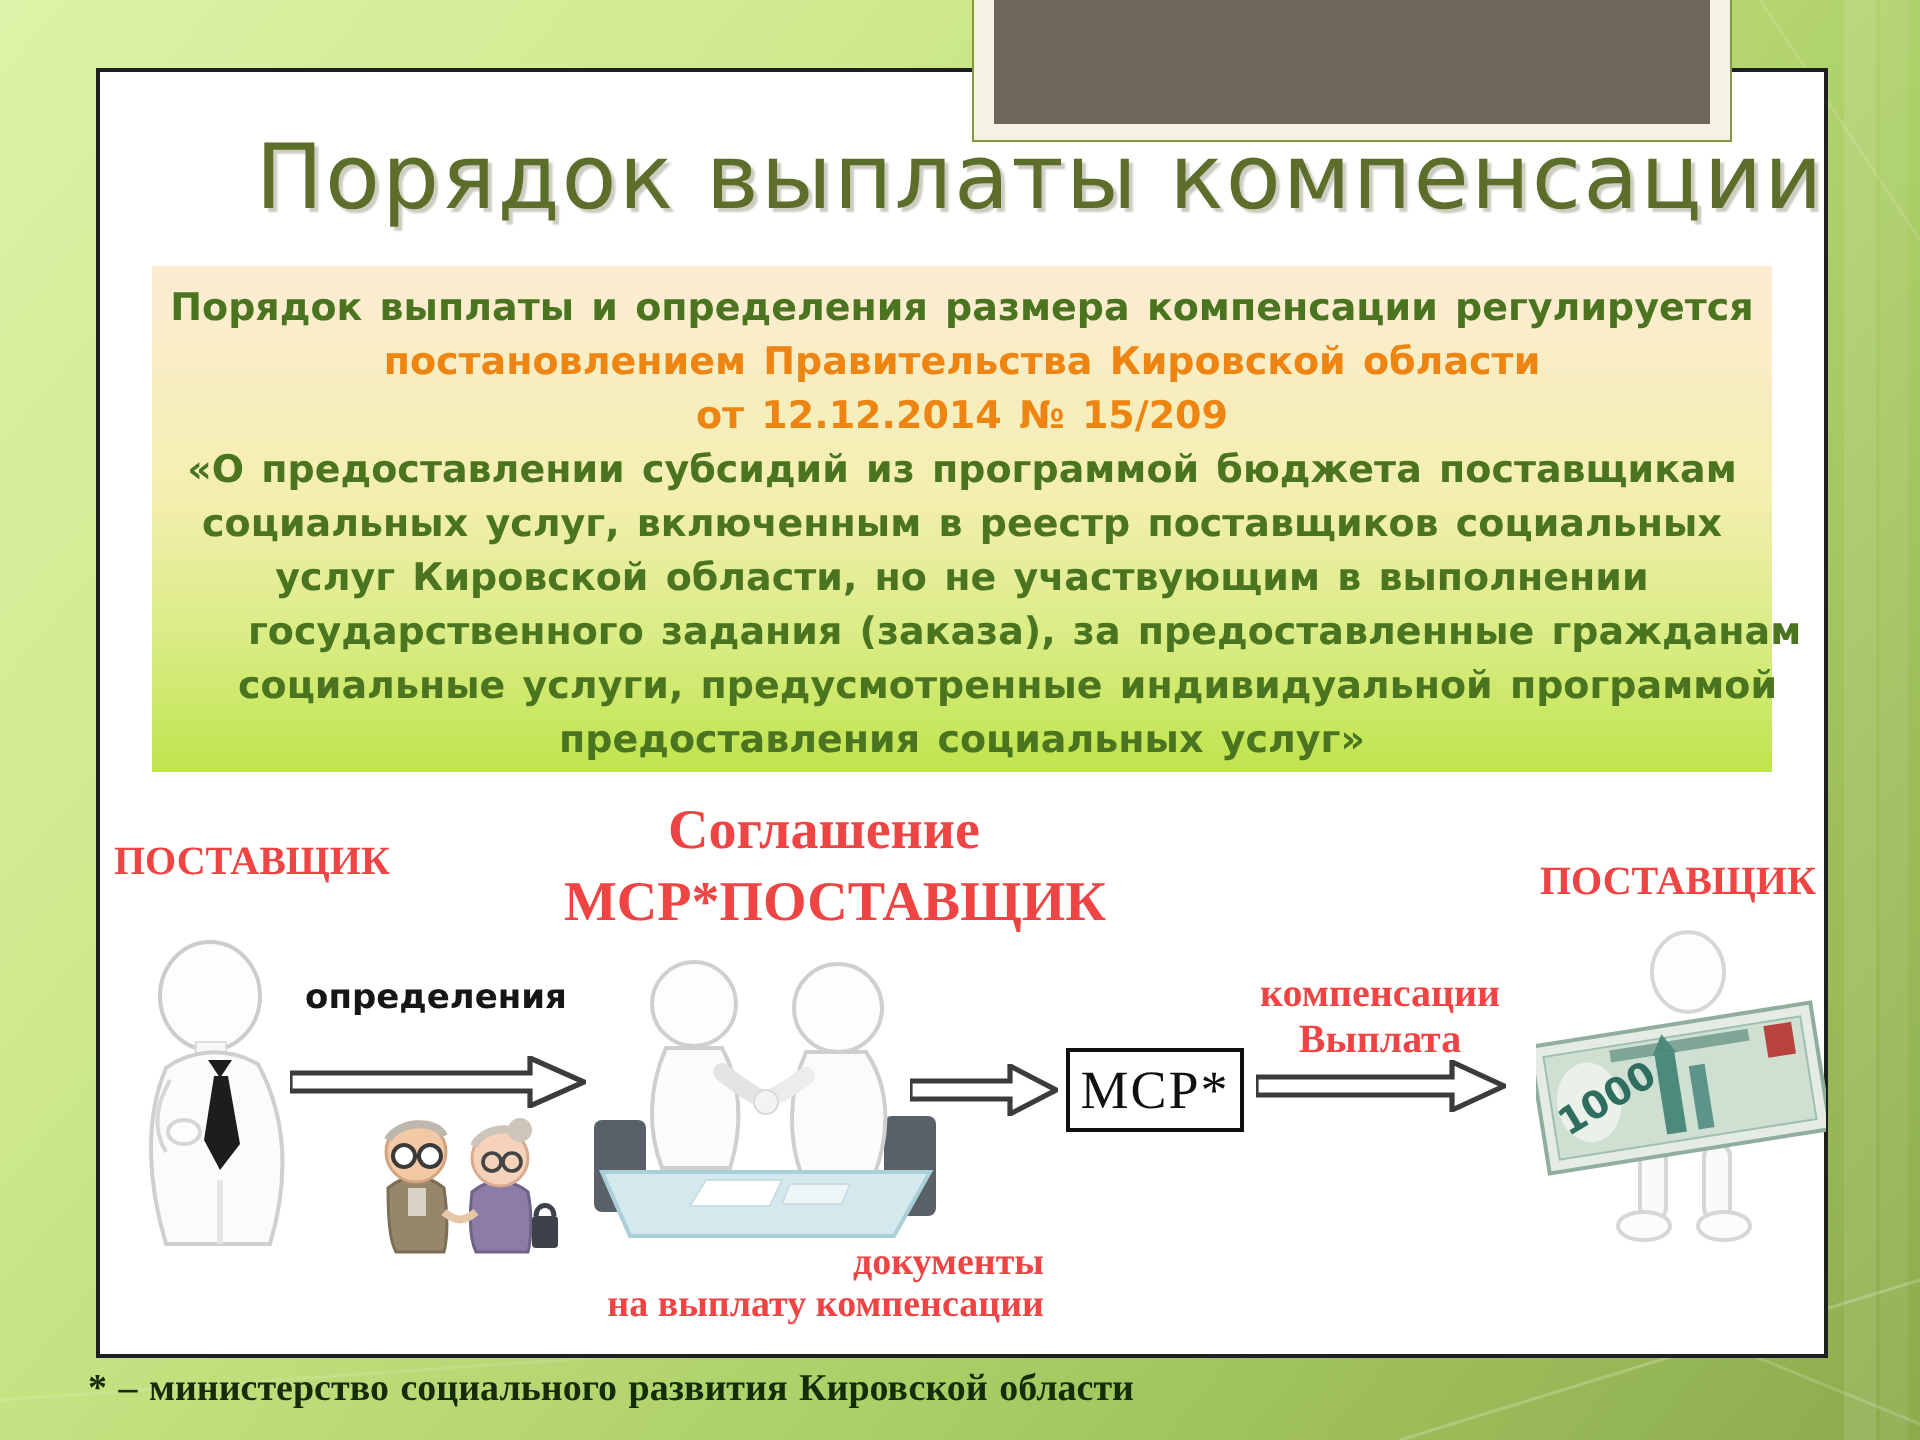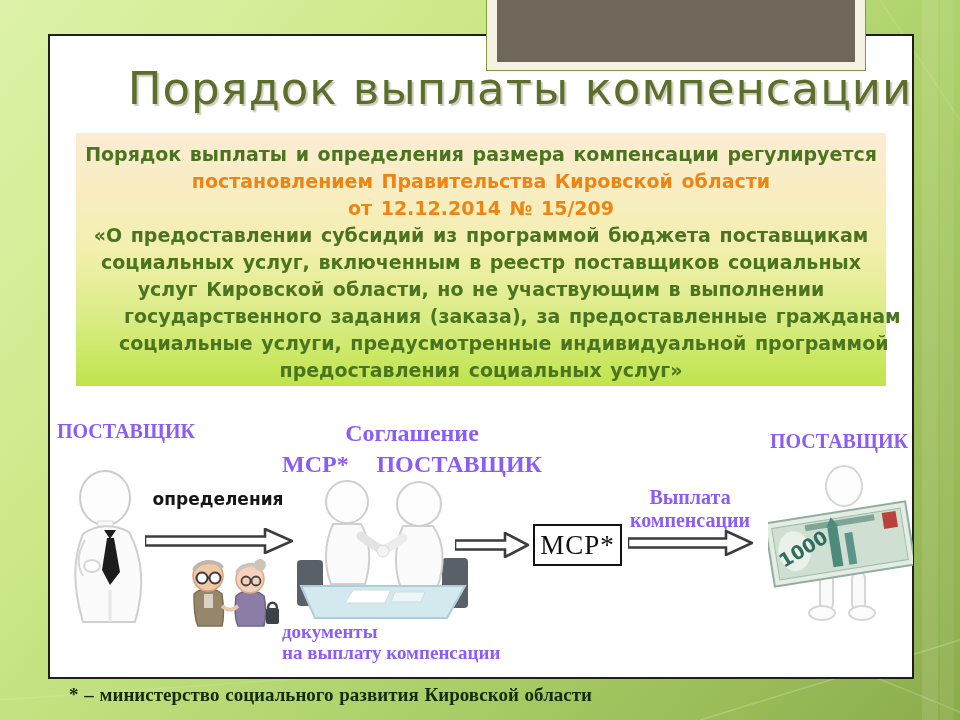--- a/index.html
+++ b/index.html
@@ -30,50 +30,50 @@
   }
   .info-box{
     position:absolute;left:76px;top:133px;width:810px;height:253px;
     background:linear-gradient(180deg,#fcecd4 0%,#f3efae 46%,#d9ec83 74%,#bfe44c 100%);
     box-sizing:border-box;padding-top:8px;
   }
   .ib-line{
     text-align:center;font-weight:bold;font-size:19px;line-height:27px;
     word-spacing:2px;white-space:nowrap;
   }
-  .serif{font-family:"Liberation Serif","DejaVu Serif",serif;font-weight:bold;color:#8b5cf6;}
+  .serif{font-family:"Liberation Serif","DejaVu Serif",serif;font-weight:bold;color:#ef4444;}
   .lbl{position:absolute;font-size:20px;white-space:nowrap;}
   .lbl-supplier-left{left:57px;top:420px;}
-  .agreement{position:absolute;left:278px;top:420px;width:268px;font-size:24px;}
+  .agreement{position:absolute;left:278px;top:400px;width:268px;font-size:28px;}
   .agreement .row1{text-align:center;}
   .agreement .row2{display:flex;justify-content:space-between;padding:0 4px;margin-top:4px;}
   .lbl-supplier-right{left:770px;top:430px;}
   .activity-label{
     position:absolute;left:138px;top:489px;width:160px;text-align:center;
     font-weight:bold;font-size:17px;line-height:21px;color:#161616;
   }
   .payment-label{
     position:absolute;left:622px;top:486px;width:136px;text-align:center;
     font-size:20px;line-height:23px;
   }
   .docs-label{
-    position:absolute;left:282px;top:621px;width:240px;text-align:left;
+    position:absolute;left:282px;top:621px;width:240px;text-align:right;
     font-size:19px;line-height:21px;
   }
   .mcr-box{
     position:absolute;left:533px;top:524px;width:89px;height:42px;
     background:#fff;border:2px solid #101010;box-sizing:border-box;
     display:flex;align-items:center;justify-content:center;
     font-family:"Liberation Serif","DejaVu Serif",serif;
     font-size:27px;letter-spacing:1px;color:#101010;
   }
   .footnote{
     position:absolute;left:44px;top:684px;
     font-family:"Liberation Serif","DejaVu Serif",serif;font-weight:bold;
-    font-size:19px;color:#142c08;white-space:nowrap;word-spacing:1px;margin-left:25px;
+    font-size:19px;color:#142c08;white-space:nowrap;word-spacing:1px;
   }
   .fig{position:absolute;}
   .fig-businessman{left:55px;top:468px;}
   .fig-couple{left:180px;top:556px;}
   .fig-handshake{left:295px;top:474px;}
   .fig-money{left:768px;top:462px;}
   .arrow{position:absolute;}
   .arrow1{left:145px;top:528px;}
   .arrow2{left:455px;top:532px;}
   .arrow3{left:628px;top:530px;}
@@ -122,22 +122,22 @@
   </div>
 </div>
 
 <div class="lbl serif lbl-supplier-right">ПОСТАВЩИК</div>
 
 <div class="activity-label">
   <div>определения</div>
 </div>
 
 <div class="payment-label serif">
+  <div>компенсации</div>
   <div>Выплата</div>
-  <div>компенсации</div>
 </div>
 
 <div class="docs-label serif">
   <div>документы</div>
   <div>на выплату компенсации</div>
 </div>
 
 <div class="mcr-box">МСР*</div>
 
 <div class="arrow arrow1">

